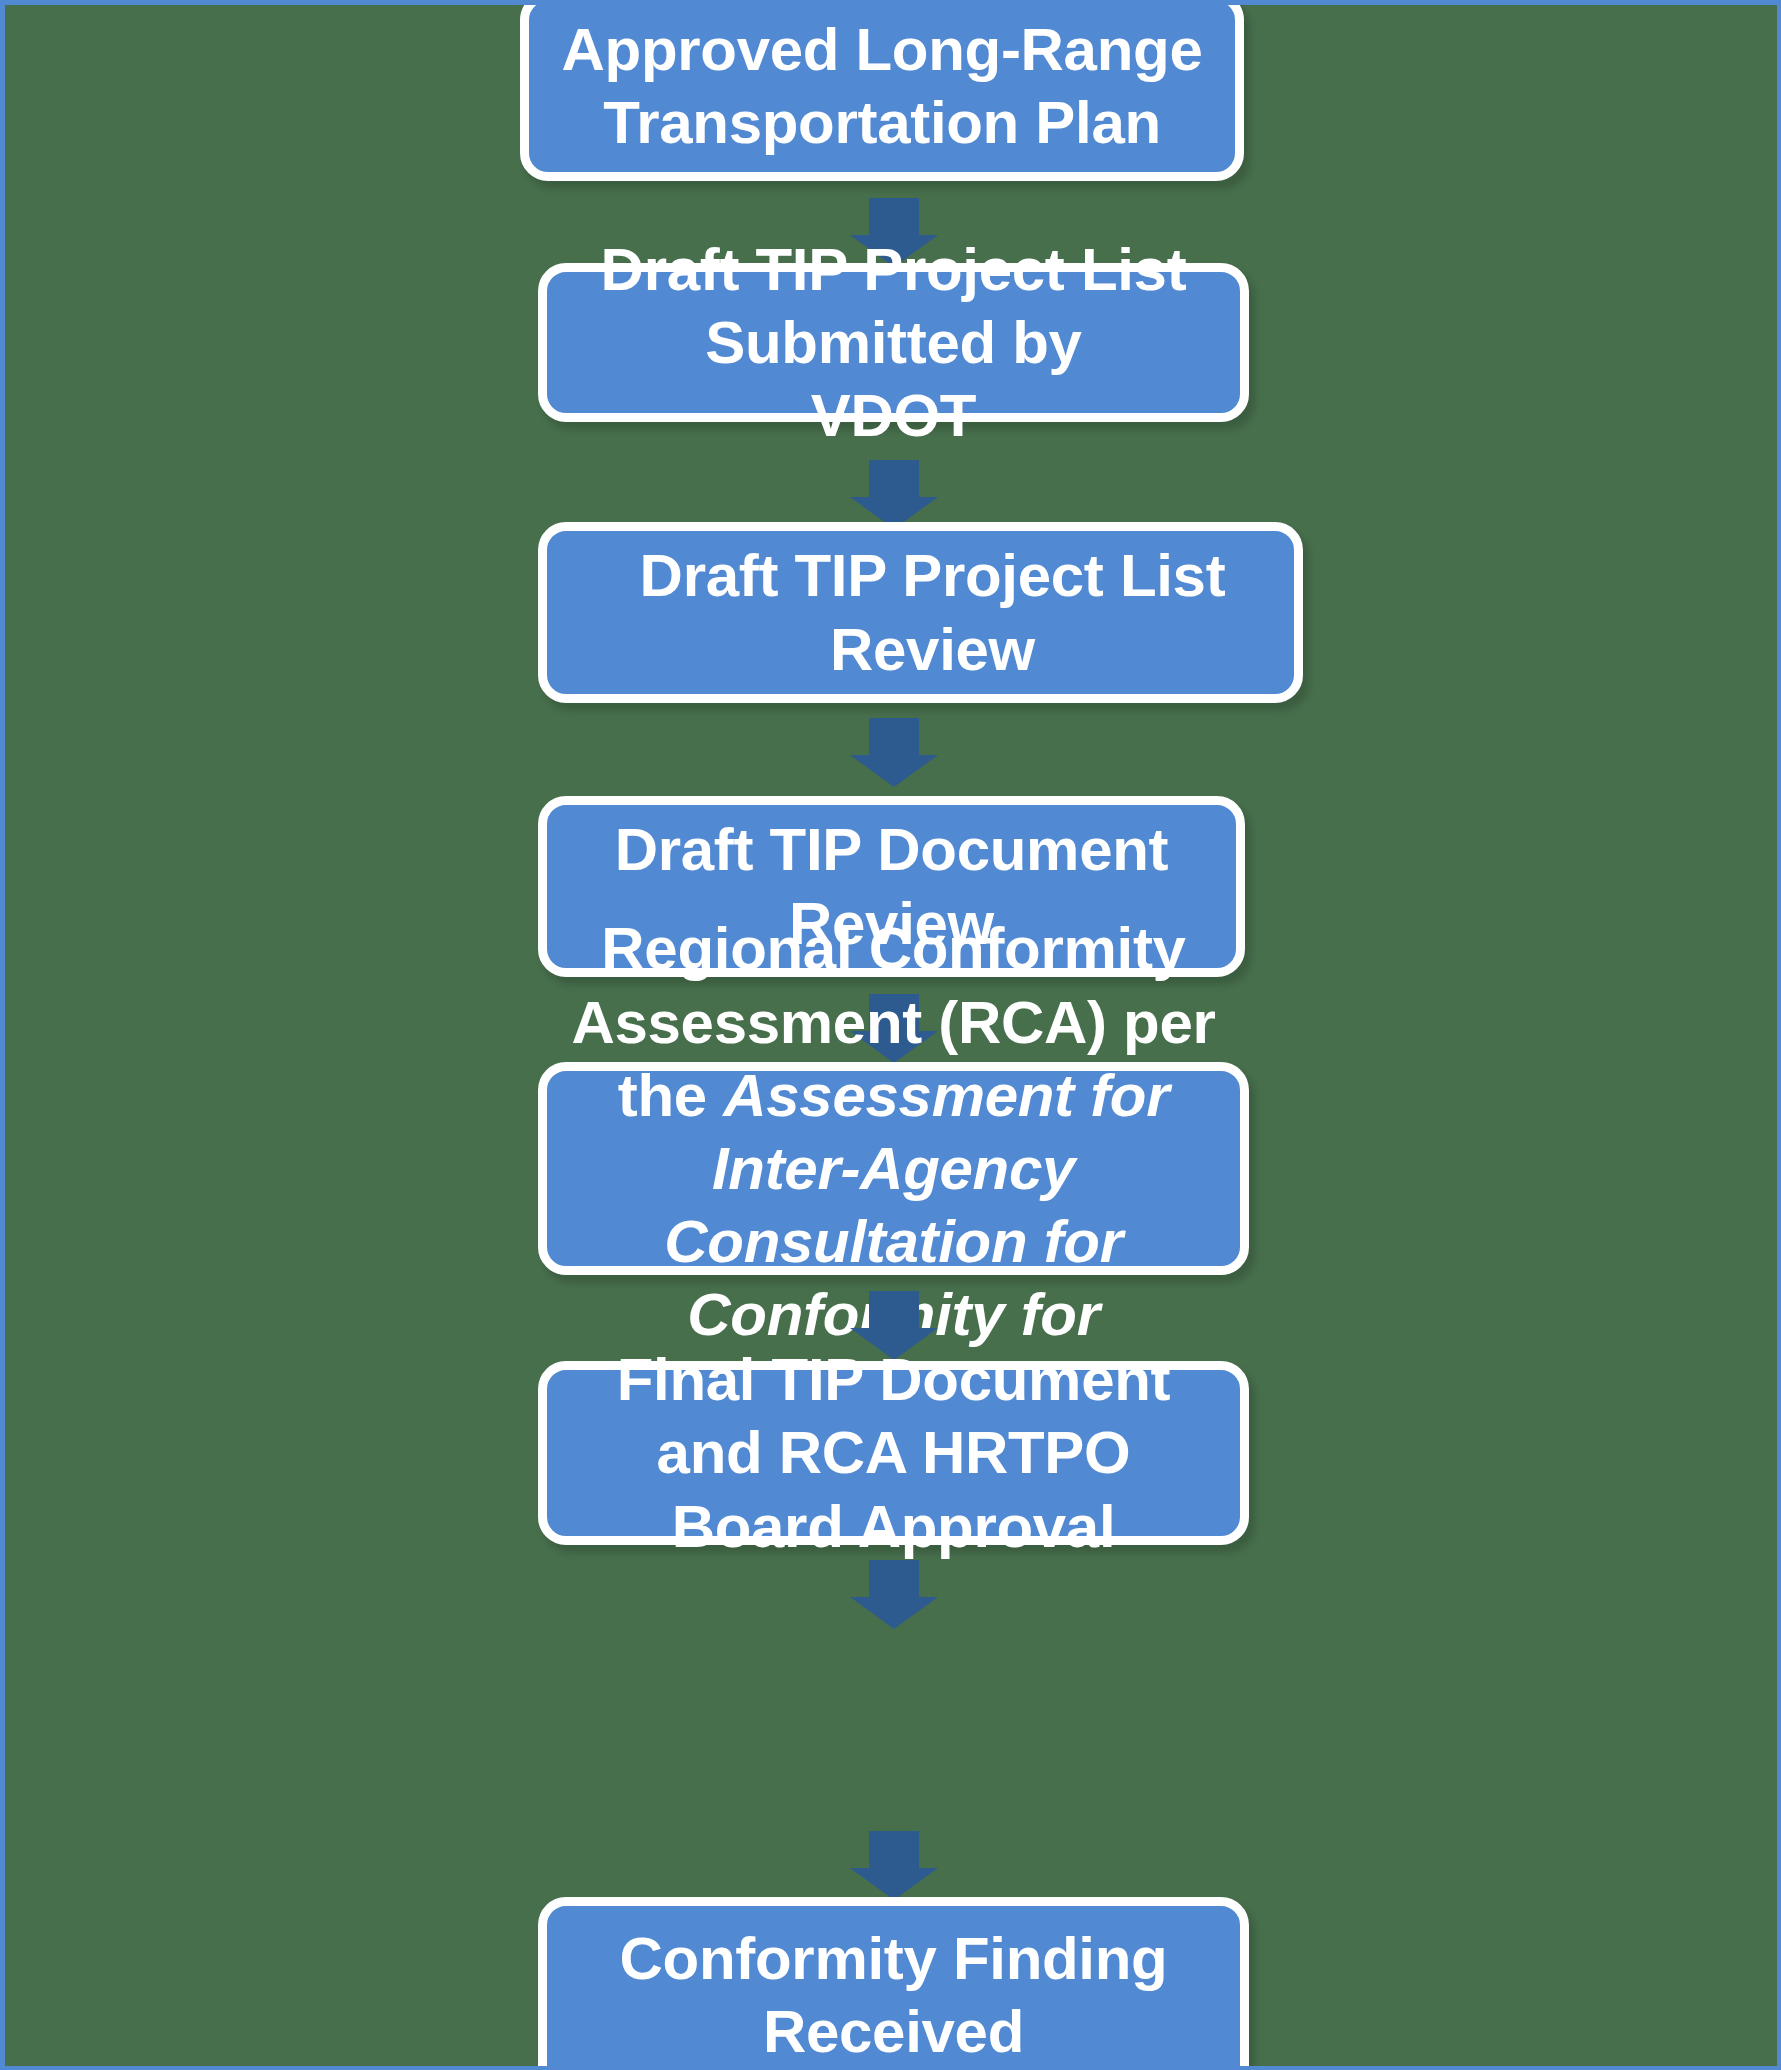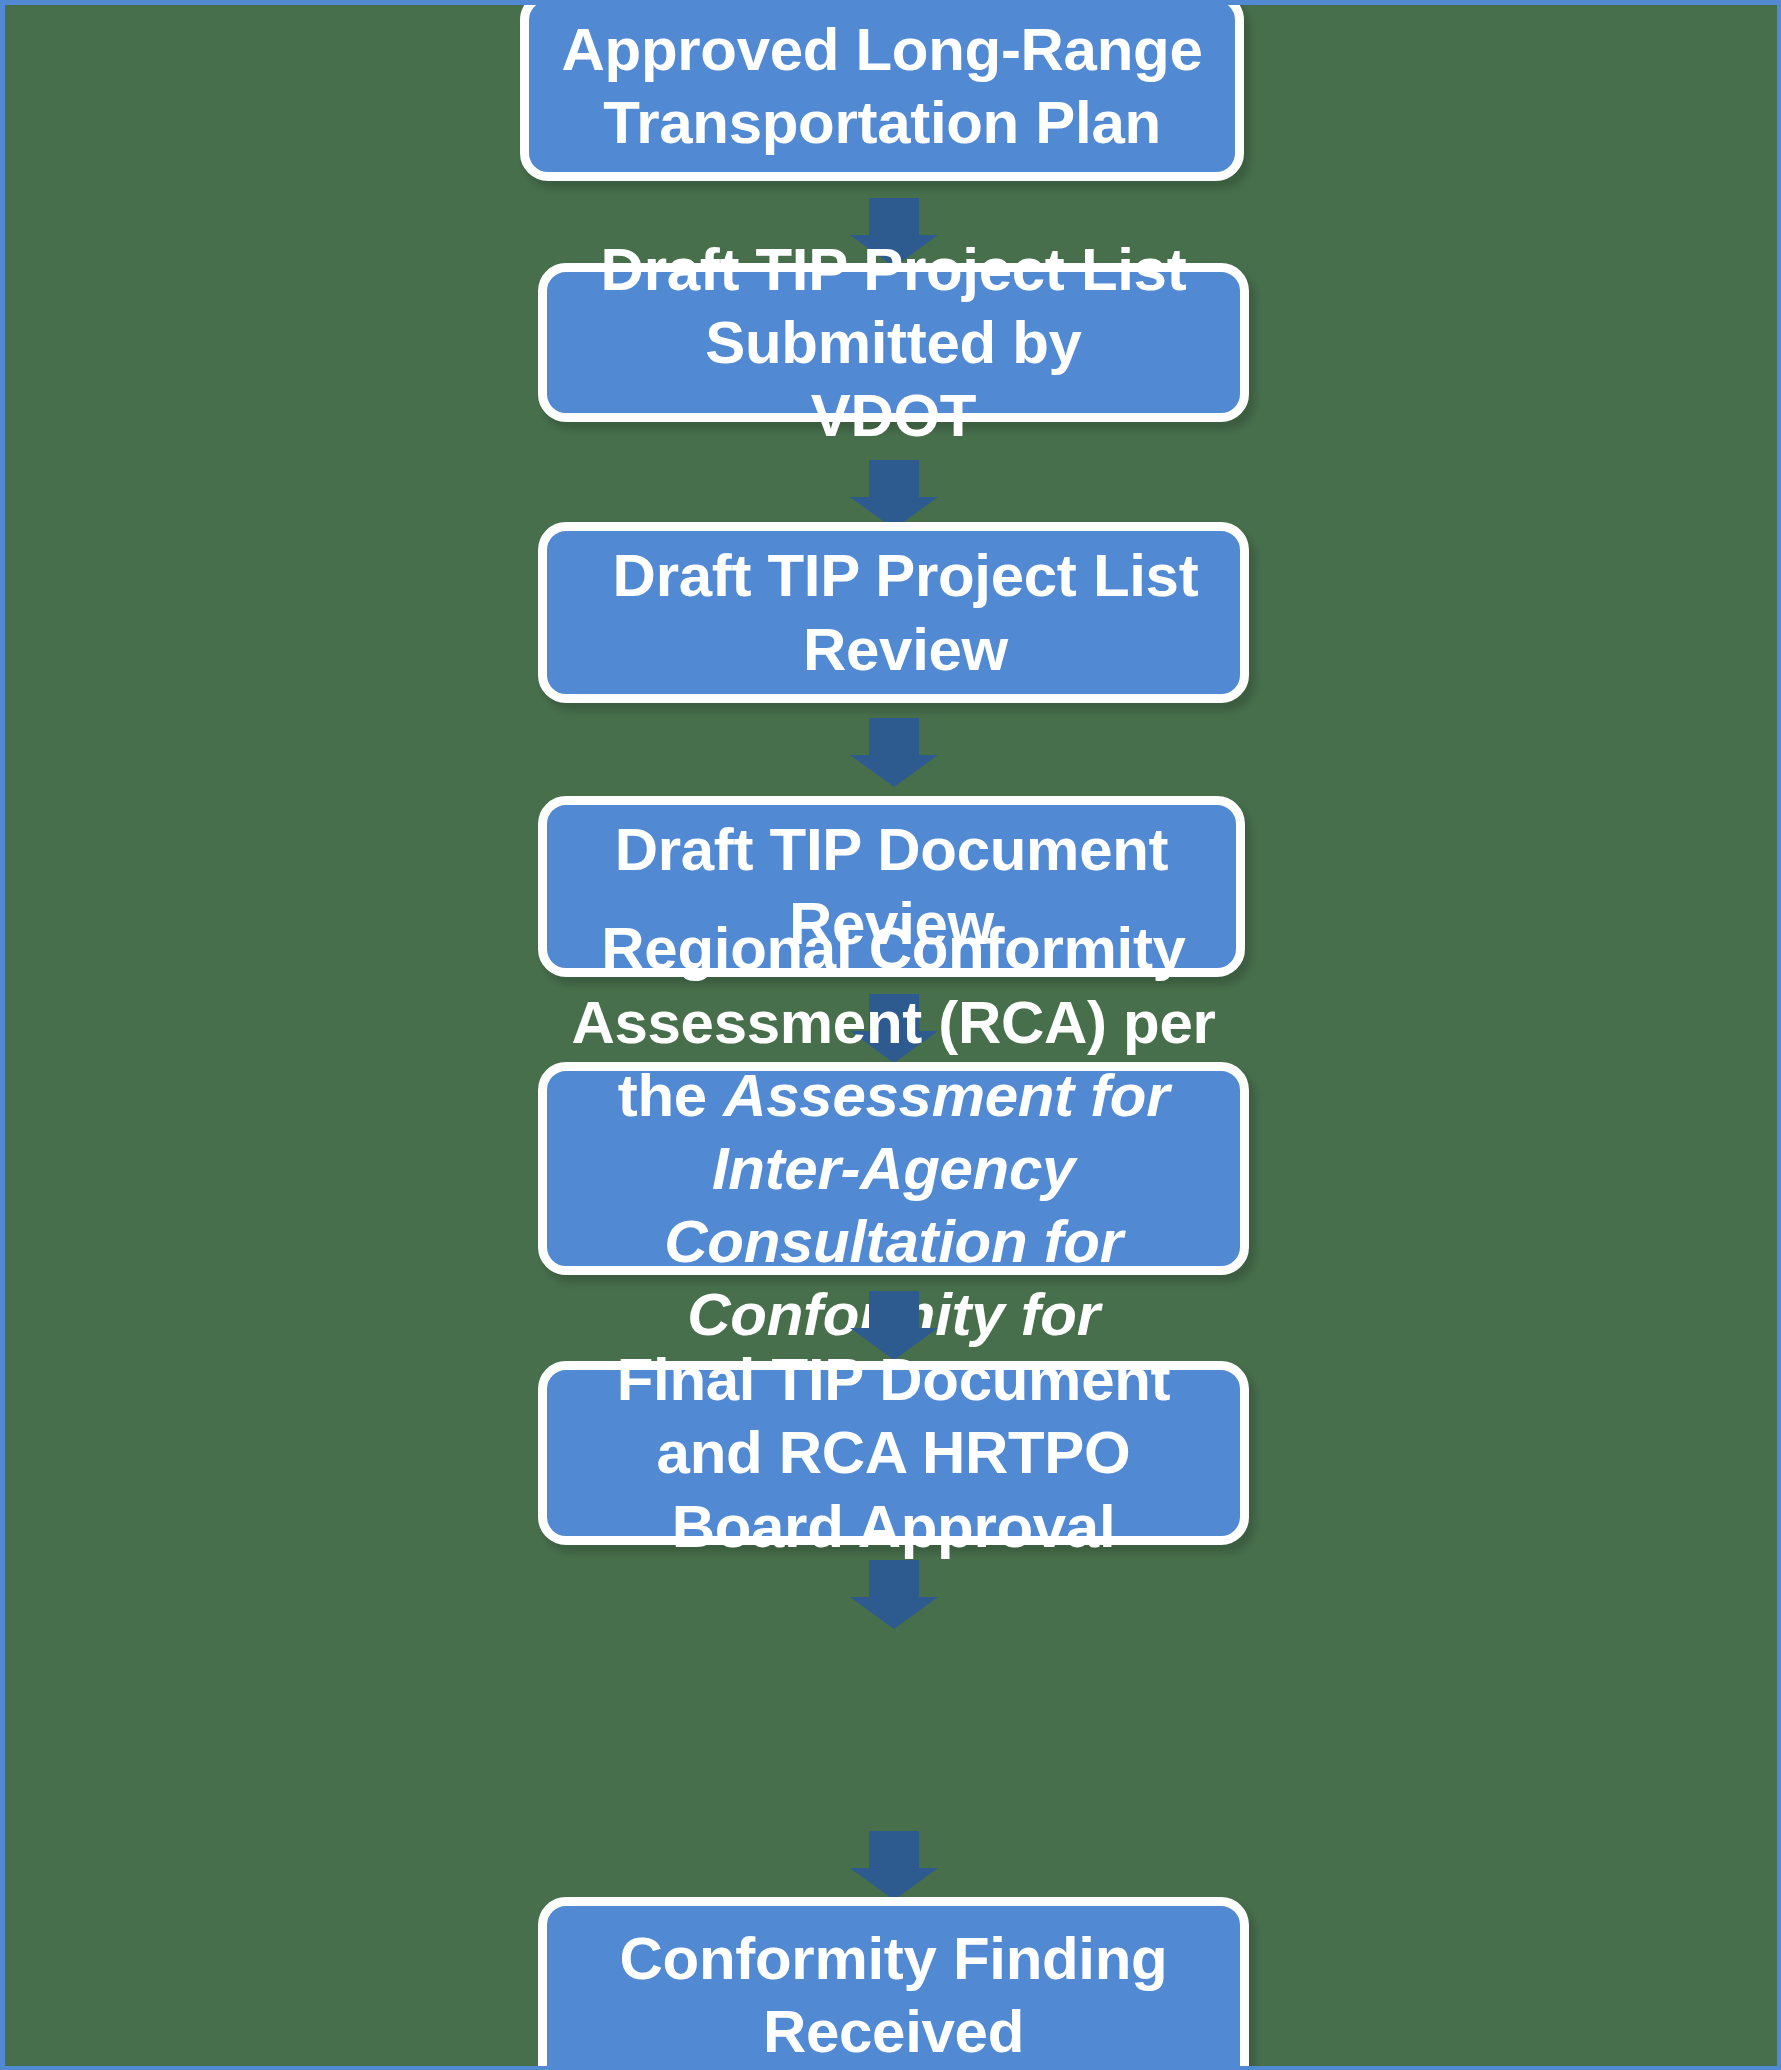--- a/index.html
+++ b/index.html
@@ -61,21 +61,21 @@
   }
 
   .node-label em {
     font-style: italic;
     font-weight: bold;
   }
 
   
   .n1 { left: 515px;  top: -13.3px;   width: 724px;  height: 189px; }
   .n2 { left: 533px;  top: 258px;   width: 711px;  height: 159px; }
-  .n3 { left: 533px;  top: 517px;   width: 711px;  height: 181px; padding-left: 24px; }
+  .n3 { left: 533px;  top: 517px;   width: 765px;  height: 181px; padding-left: 24px; }
   .n4 { left: 533px;  top: 791px;   width: 707px;  height: 181px; }
   .n5 { left: 533px;  top: 1057px;  width: 711px;  height: 213px; }
   .n6 { left: 533px;  top: 1356px;  width: 711px;  height: 184px; }
   .n7 { left: 533px;  top: 1630px;  width: 711px;  height: 181px; }
   .n8 { left: 533px;  top: 1892px;  width: 711px;  height: 196px; }
 
   
   .arrow {
     position: absolute;
     width: 88px;

